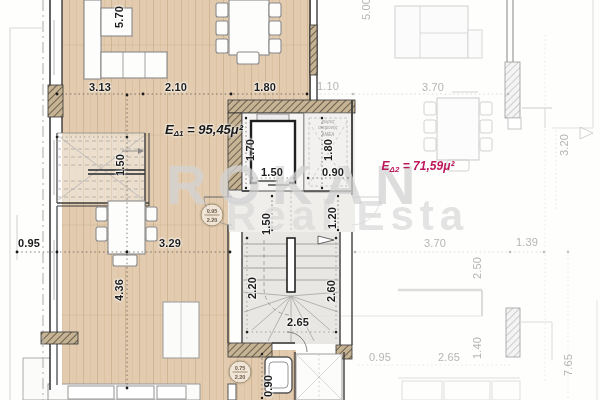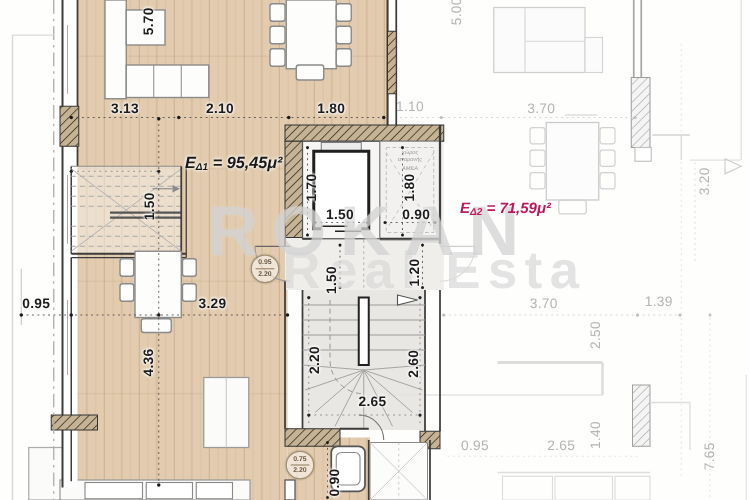--- a/index.html
+++ b/index.html
@@ -5,21 +5,21 @@
   html,body{margin:0;padding:0;background:#ffffff;}
   #stage{position:relative;width:600px;height:400px;overflow:hidden;background:#fefefd;
          font-family:"Liberation Sans",sans-serif;}
   #stage svg{position:absolute;left:0;top:0;}
   .lbl{position:absolute;transform:translate(-50%,-50%);font-size:11px;font-weight:700;
        color:#1c1c1c;white-space:nowrap;letter-spacing:.2px;
        text-shadow:0 0 3px #fff,0 0 3px #fff,0 0 2px #fff;}
   .lbl.v{transform:translate(-50%,-50%) rotate(-90deg);}
   .lbl.faded{color:#b5b5b5;font-weight:400;text-shadow:none;}
   .area-label{position:absolute;font-size:13px;font-weight:700;font-style:italic;color:#191919;
-       text-align:left;line-height:1.4;text-shadow:0 0 3px #fff,0 0 3px #fff;}
+       text-align:center;line-height:1.4;text-shadow:0 0 3px #fff,0 0 3px #fff;}
   .area-label .sub{font-size:8px;vertical-align:-2px;}
   .area-label.faded{color:#be185d;font-size:12px;text-shadow:none;}
   .core-note{position:absolute;font-size:4.5px;font-style:italic;color:#9a9a9a;
        text-align:center;line-height:1.4;}
   .door-tag{position:absolute;transform:translate(-50%,-50%);width:21px;height:21px;border-radius:50%;
        border:1px solid #a18f74;background:rgba(250,247,241,.6);display:flex;flex-direction:column;
        align-items:center;justify-content:center;font-size:5.5px;font-weight:700;color:#6d5c49;
        box-shadow:0 0 0 1px rgba(161,143,116,.25);}
   .door-tag span{line-height:1.5;padding:0 2px;}
   .door-tag span:first-child{border-bottom:.75px solid #a18f74;}

